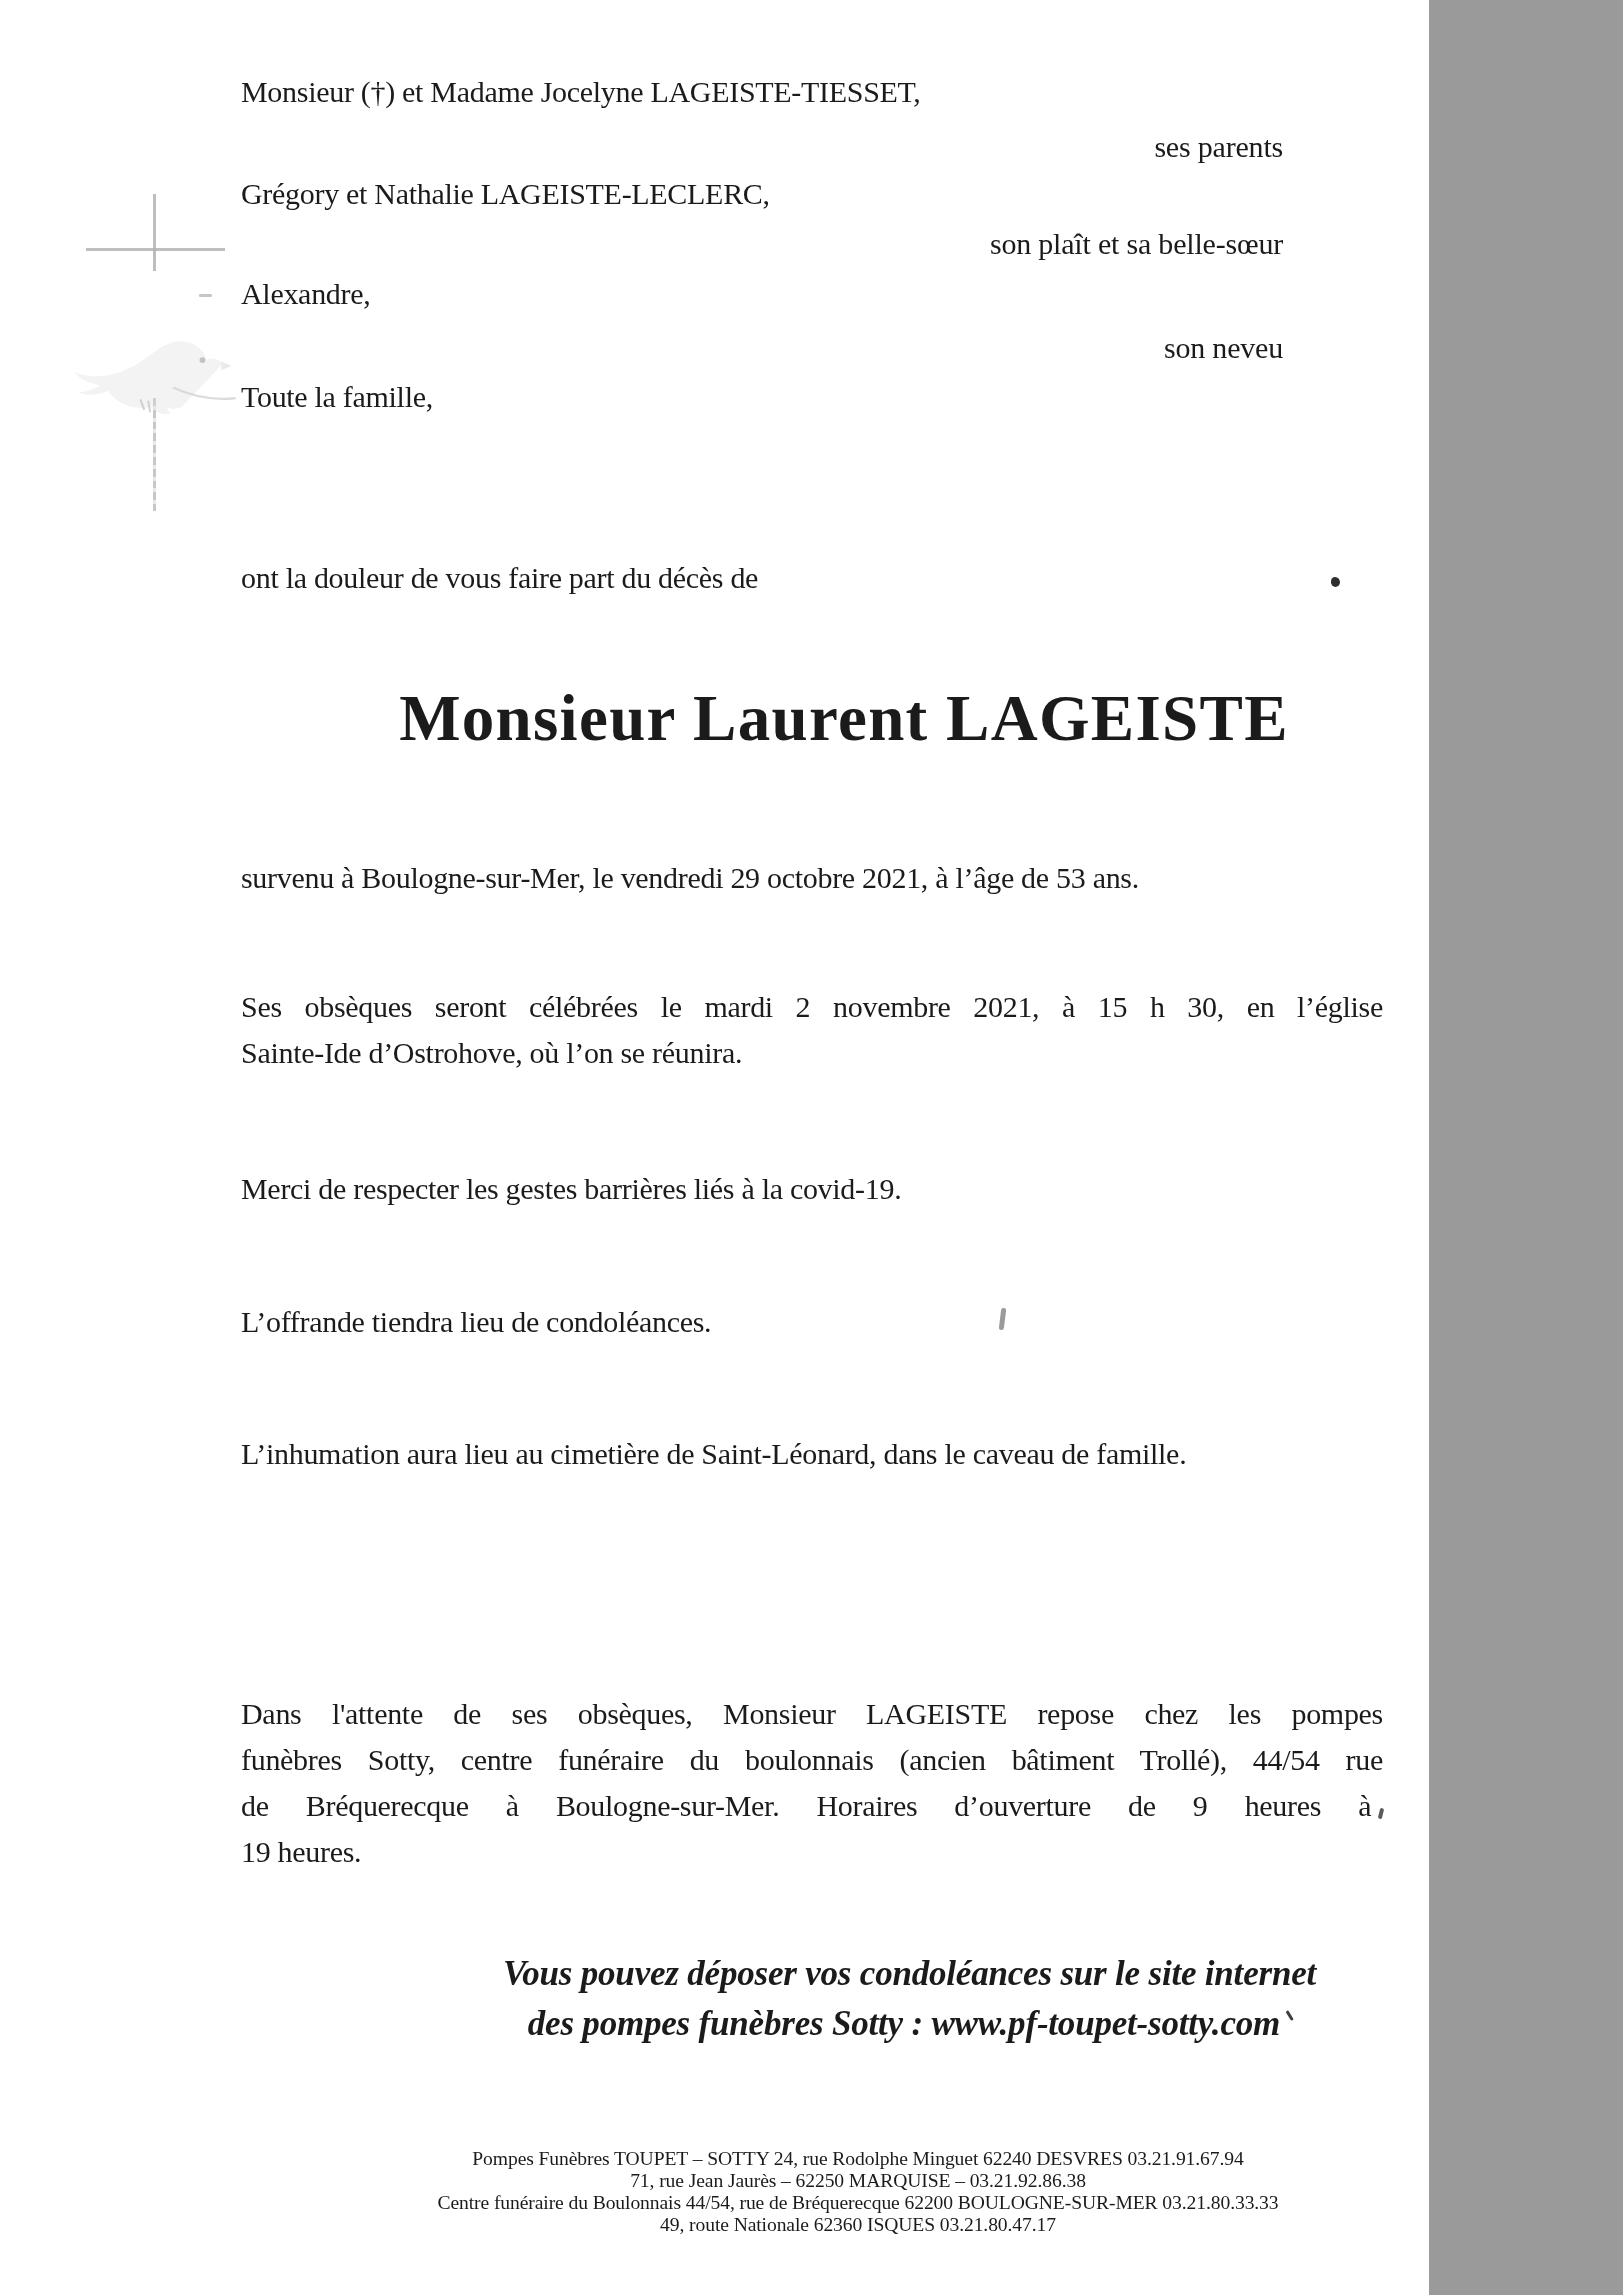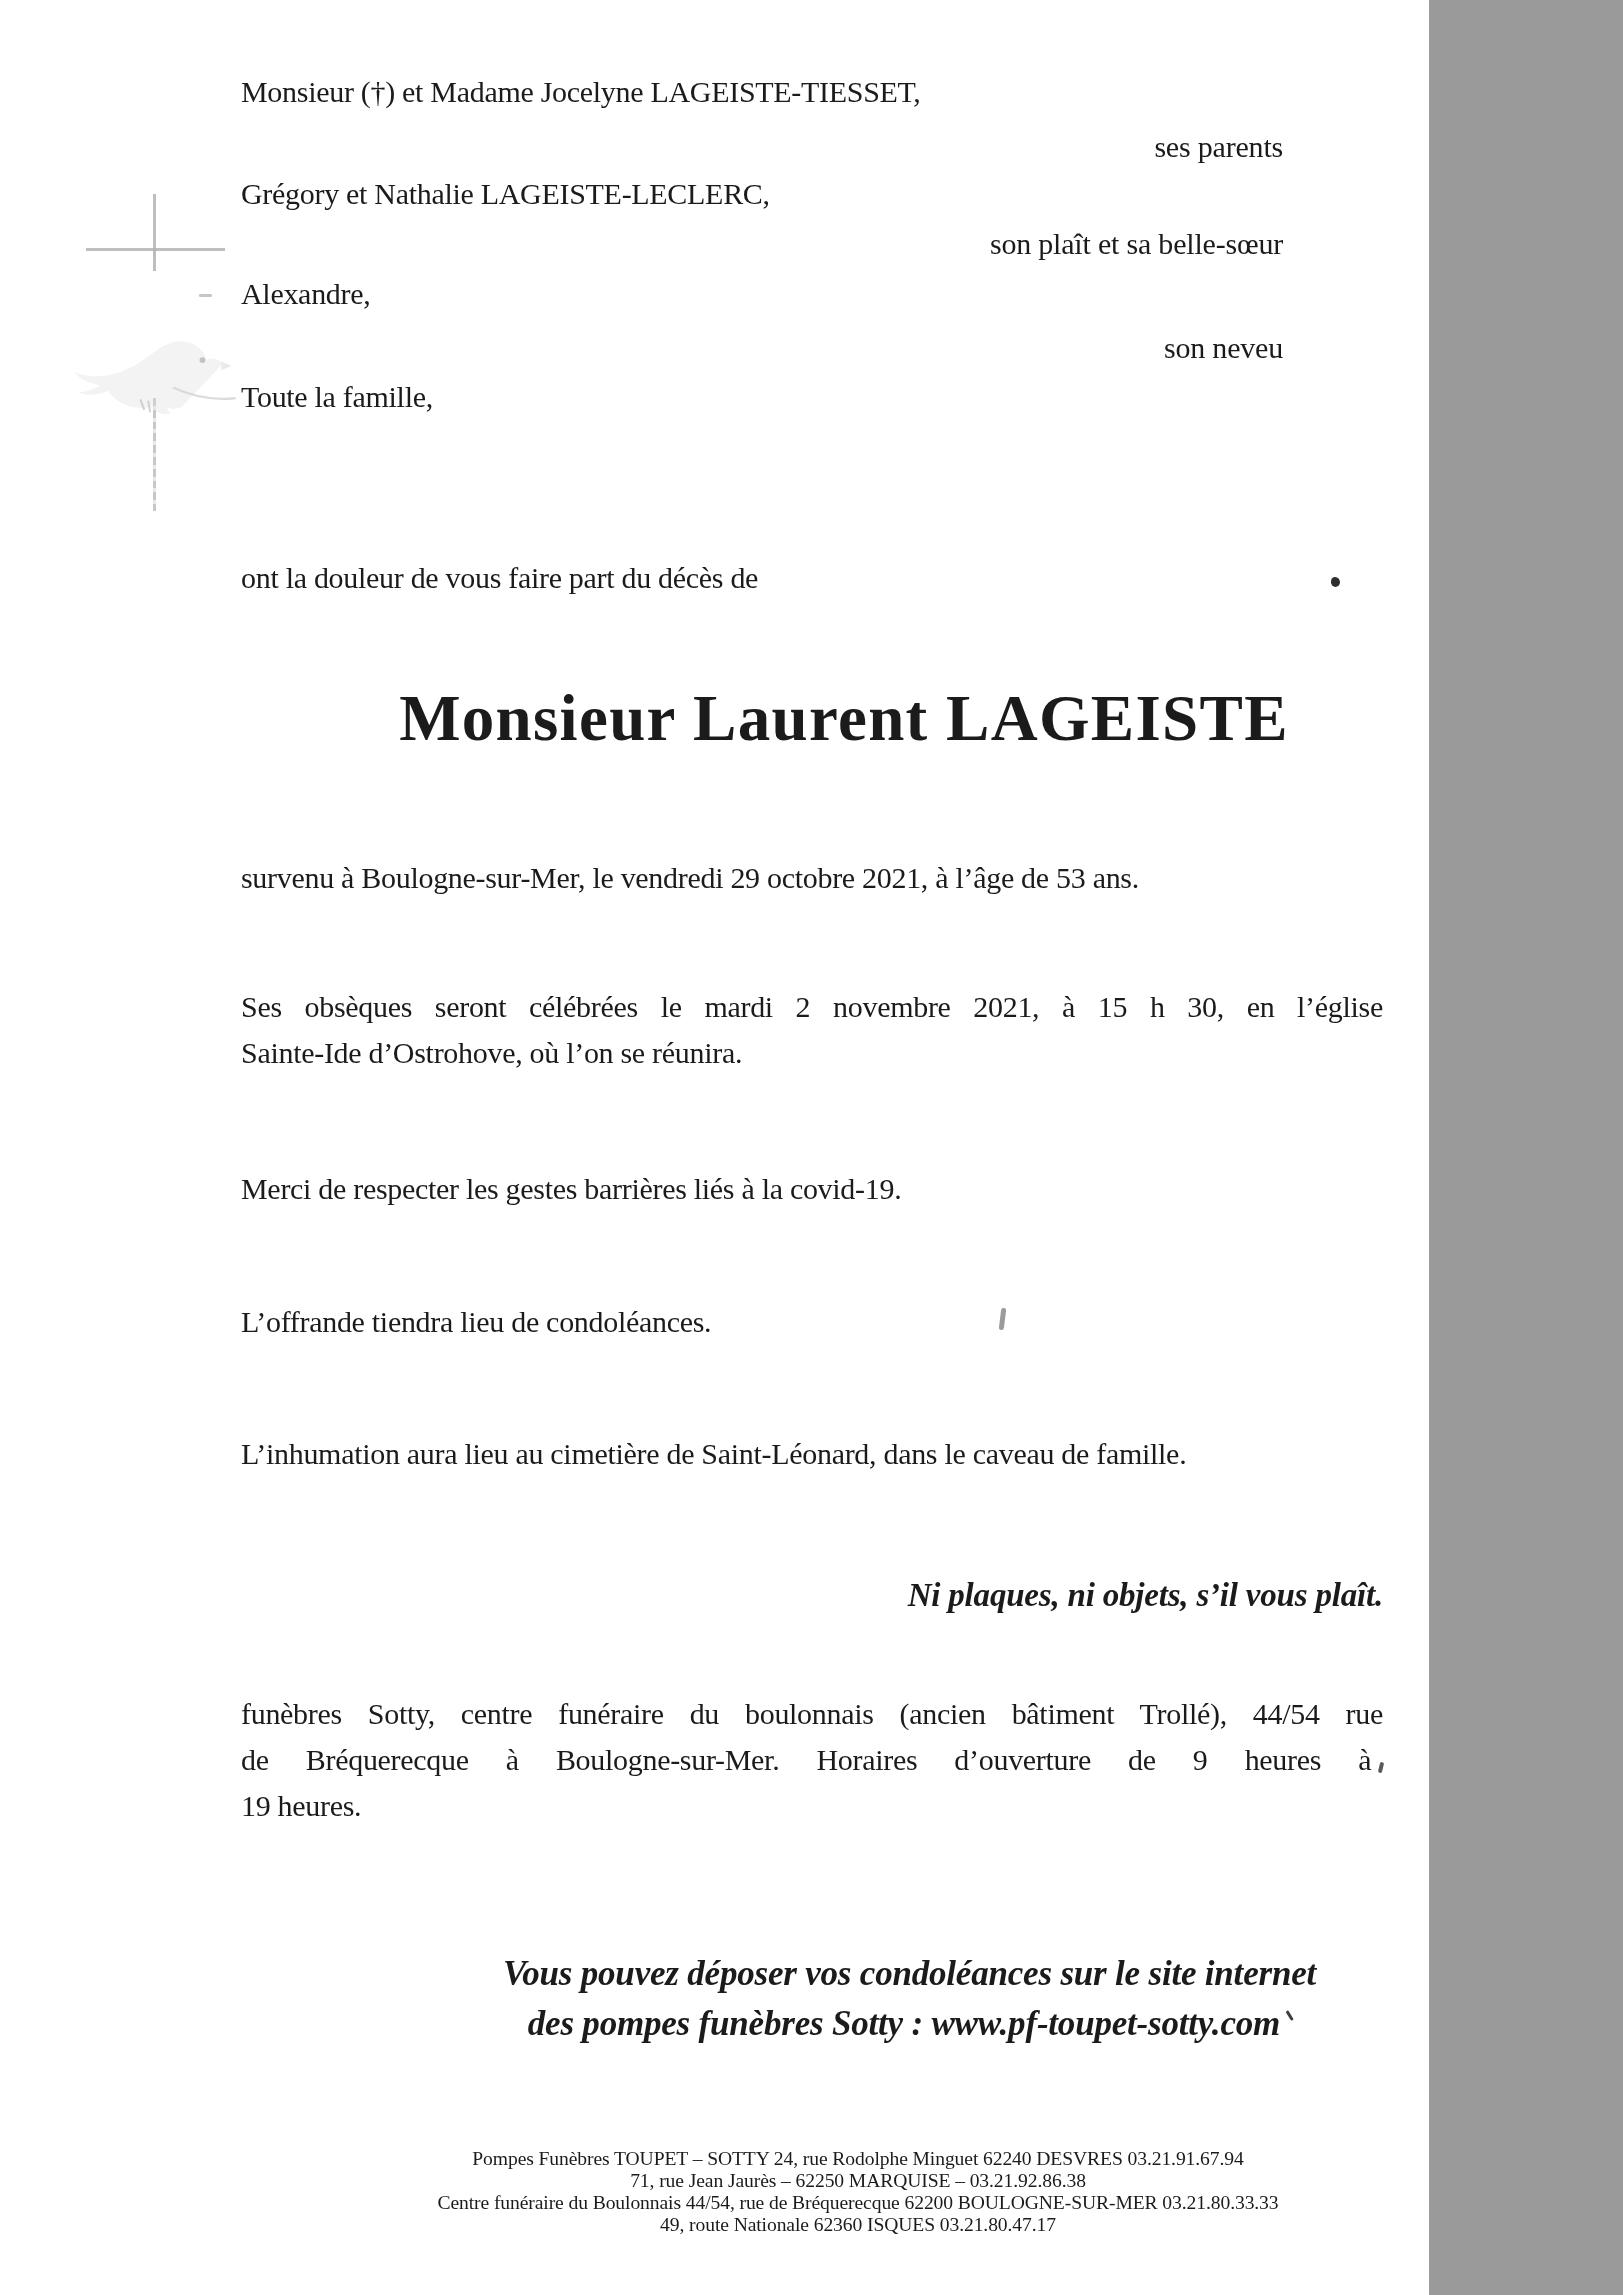--- a/index.html
+++ b/index.html
@@ -153,23 +153,23 @@
 
   <div class="para" style="top:984px">
     <div class="jline">Ses obsèques seront célébrées le mardi 2 novembre 2021, à 15 h 30, en l’église</div>
     <div class="jline lastline">Sainte-Ide d’Ostrohove, où l’on se réunira.</div>
   </div>
 
   <div class="line" style="top:1170px">Merci de respecter les gestes barrières liés à la covid-19.</div>
   <div class="line" style="top:1303px">L’offrande tiendra lieu de condoléances.</div>
   <div class="line" style="top:1435px">L’inhumation aura lieu au cimetière de Saint-Léonard, dans le caveau de famille.</div>
 
-  <div class="request" style="top:1576px">Ni plaques, ni objets, s’il vous plaît.</div>
 
   <div class="para" style="top:1691px">
+    <div class="jline">Dans l'attente de ses obsèques, Monsieur LAGEISTE repose chez les pompes</div>
     <div class="jline">funèbres Sotty, centre funéraire du boulonnais (ancien bâtiment Trollé), 44/54 rue</div>
     <div class="jline"><span>de Bréquerecque à Boulogne-sur-Mer. Horaires d’ouverture de 9 heures à</span><span class="tick-inline"></span></div>
     <div class="jline lastline">19 heures.</div>
   </div>
 
   <div class="site-block" style="top:1949px">
     <div>Vous pouvez déposer vos condoléances sur le site internet</div>
     <div><span>des pompes funèbres Sotty : www.pf-toupet-sotty.com</span><span class="grave-inline"></span></div>
   </div>
 

